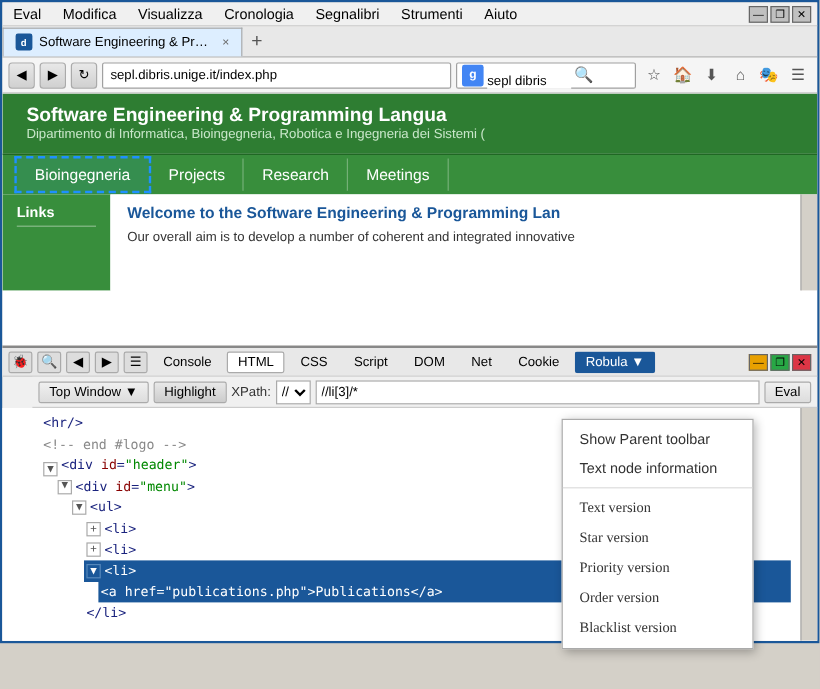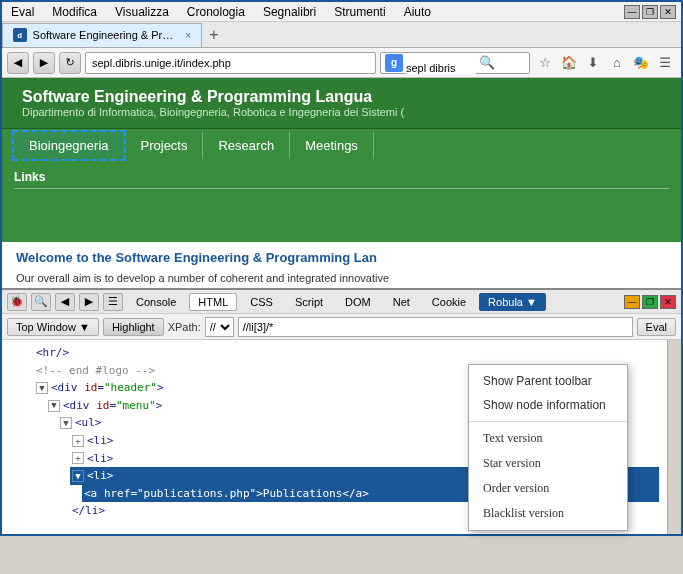--- a/index.html
+++ b/index.html
@@ -35,72 +35,72 @@
     .site-title { color: white; font-size: 16px; font-weight: bold; }
     .site-subtitle { color: #c8e6c9; font-size: 11px; }
 
     
     .site-nav { background: #388e3c; display: flex; align-items: center; padding: 0 10px; height: 34px; border-top: 1px solid #1b5e20; }
     .nav-link { color: white; font-size: 13px; padding: 6px 15px; cursor: pointer; text-decoration: none; border-right: 1px solid rgba(255,255,255,0.3); }
     .nav-link:first-child { border-left: 1px solid rgba(255,255,255,0.3); }
     .nav-link.active-nav { border: 2px dashed #1e90ff; background: rgba(30,144,255,0.1); }
 
     
-    .content-area { display: flex; flex-direction: column; }
+    .content-area { display: flex; }
     .sidebar { background: #388e3c; color: white; padding: 8px 12px; font-size: 12px; min-width: 90px; height: 80px; }
     .main-content { padding: 8px 14px; background: white; flex: 1; }
     .main-content h2 { font-size: 13px; color: #1a5799; margin-bottom: 6px; }
     .main-content p { font-size: 11px; color: #333; line-height: 1.4; }
 
     
     .scroll-bar-v { width: 14px; background: #d4d0c8; border-left: 1px solid #aaa; }
 
     
     .devtools { background: #f0f0f0; border-top: 2px solid #888; height: 246px; display: flex; flex-direction: column; }
 
     
     .dt-toolbar1 { display: flex; align-items: center; padding: 2px 5px; background: #e8e8e8; border-bottom: 1px solid #ccc; height: 24px; gap: 4px; }
     .dt-icon-btn { width: 20px; height: 18px; display: flex; align-items: center; justify-content: center; font-size: 11px; cursor: pointer; border: 1px solid #aaa; background: #ddd; border-radius: 2px; }
     .dt-tab { padding: 2px 8px; font-size: 11px; cursor: pointer; border: 1px solid transparent; border-radius: 2px; }
     .dt-tab.active-tab { background: white; border-color: #aaa; }
     .dt-tab.robula-tab { background: #1a5799; color: white; border-radius: 2px; padding: 2px 8px; display: flex; align-items: center; gap: 3px; }
 
     
-    .dt-toolbar2 { display: flex; align-items: center; padding: 2px 5px; background: #f0f0f0; border-bottom: 1px solid #ccc; height: 26px; gap: 4px; }
+    .dt-toolbar2 { display: flex; align-items: center; padding: 2px 5px; background: #f0f0f0; border-bottom: 1px solid #ccc; height: 26px; gap: 4px; margin-left: 25px; }
     .dt-btn { padding: 2px 8px; font-size: 11px; cursor: pointer; border: 1px solid #aaa; background: linear-gradient(to bottom, #f0f0f0, #ddd); border-radius: 2px; }
     .dt-btn.highlight-btn { background: linear-gradient(to bottom, #e8e8e8, #ccc); }
     .xpath-label { font-size: 11px; color: #333; text-align: right; }
     .xpath-select { height: 20px; font-size: 11px; border: 1px solid #aaa; background: white; }
     .xpath-input { flex: 1; height: 20px; font-size: 11px; border: 1px solid #aaa; padding: 1px 4px; background: white; }
     .eval-btn { padding: 2px 8px; font-size: 11px; cursor: pointer; border: 1px solid #aaa; background: linear-gradient(to bottom, #f0f0f0, #ddd); border-radius: 2px; margin-left: auto; }
 
     
     .dt-html-area { flex: 1; background: white; overflow: hidden; font-size: 11px; font-family: monospace; display: flex; }
     .dt-html-content { flex: 1; padding: 4px 8px; overflow-y: auto; line-height: 1.6; }
     .dt-scrollbar { width: 14px; background: #d4d0c8; border-left: 1px solid #aaa; }
 
     .html-line { display: flex; align-items: center; padding: 0 2px; }
     .html-line.selected { background: #1a5799; color: white; }
     .html-line.selected * { color: white !important; }
-    .indent2 { margin-left: 24px; }
+    .indent2 { margin-left: 24px; align-items: flex-end; }
     .indent3 { margin-left: 36px; }
     .indent4 { margin-left: 48px; }
     .indent5 { margin-left: 60px; }
     .indent6 { margin-left: 72px; }
     .expand-icon { width: 12px; height: 12px; border: 1px solid #aaa; display: inline-flex; align-items: center; justify-content: center; font-size: 9px; margin-right: 3px; cursor: pointer; background: white; color: #555; flex-shrink: 0; }
     .tag-blue { color: #1a237e; }
     .tag-attr { color: #880000; }
     .tag-val { color: #008800; }
     .comment { color: #888; }
 
     
     .status-bar { background: #e8e8e8; border-top: 1px solid #bbb; padding: 2px 8px; font-size: 11px; color: #333; height: 20px; display: flex; align-items: center; }
 
     
-    .dropdown-menu { position: absolute; background: white; border: 1px solid #aaa; box-shadow: 2px 2px 8px rgba(0,0,0,0.3); z-index: 1000; min-width: 160px; font-size: 12px; top: 364px; left: 468px; }
+    .dropdown-menu { position: absolute; background: white; border: 1px solid #aaa; box-shadow: 2px 2px 8px rgba(0,0,0,0.3); z-index: 1000; min-width: 160px; font-size: 12px; top: 349px; left: 468px; }
     .dropdown-section { border-bottom: 1px solid #ddd; padding: 4px 0; }
     .dropdown-item { padding: 5px 14px; cursor: pointer; color: #333; }
 
     .window-outer { border: 2px solid #1a5799; }
   </style>
 </head>
 <body>
 
 <div class="window-outer">
 
@@ -257,22 +257,23 @@
 
       </div>
       <div class="dt-scrollbar"></div>
     </div>
 
   </div>
 
   <div class="dropdown-menu">
     <div class="dropdown-section">
       <div class="dropdown-item">Show Parent toolbar</div>
-      <div class="dropdown-item">Show node information</div>
+      <div class="dropdown-item">Text node information</div>
     </div>
     <div class="dropdown-section" style="border-bottom:none;font-family:Liberation Serif, serif;">
       <div class="dropdown-item">Text version</div>
       <div class="dropdown-item">Star version</div>
+      <div class="dropdown-item">Priority version</div>
       <div class="dropdown-item">Order version</div>
       <div class="dropdown-item">Blacklist version</div>
     </div>
   </div>
 </div>
 
 </body></html>

